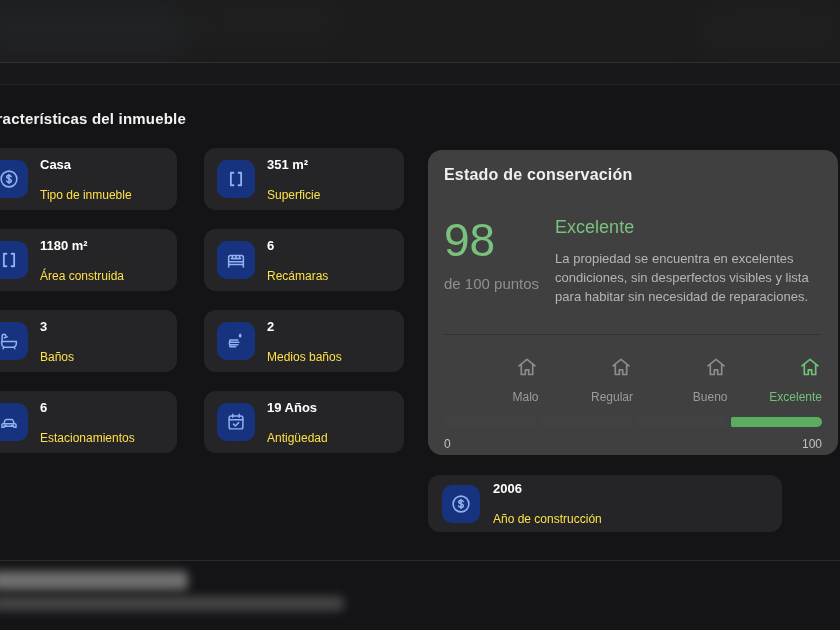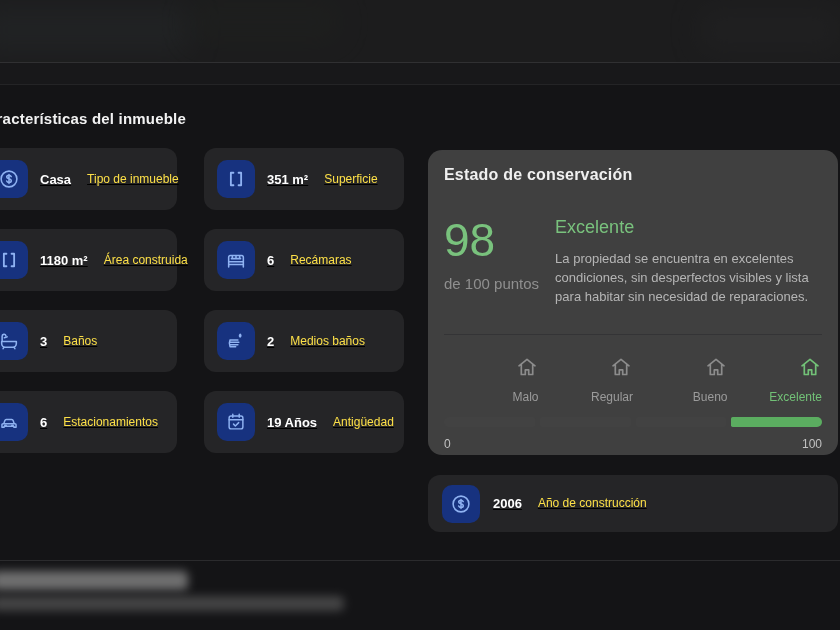--- a/index.html
+++ b/index.html
@@ -25,21 +25,21 @@
     font-size:15px; font-weight:700; color:#f2f2f2; letter-spacing:.2px; white-space:nowrap; }
 
   
   .features-grid { position:absolute; left:-23px; top:148px;
     display:grid; grid-template-columns:200px 200px; column-gap:27px; row-gap:19px; }
   .feature-card { width:200px; height:62px; background:#252527; border-radius:12px;
     display:flex; align-items:center; padding:0 12px 0 13px; gap:12px; }
   .icon-tile { flex:0 0 38px; width:38px; height:38px; border-radius:10px;
     background:#17327f; color:#8fb2f2; display:flex; align-items:center; justify-content:center; }
   .icon-tile svg { width:22px; height:22px; }
-  .feature-text { display:flex; flex-direction:row; gap:16px; min-width:0;text-decoration:underline; }
+  .feature-text { display:flex; flex-direction:column; gap:16px; min-width:0; }
   .feature-value { font-size:13px; font-weight:700; color:#ffffff; white-space:nowrap; }
   .feature-label { font-size:12px; color:#fde047; white-space:nowrap; }
 
   
   .conservation { position:absolute; left:428px; top:150px; width:410px; height:305px;
     background:#404040; border-radius:14px; padding:16px 16px 0 16px; }
   .conservation-title { font-size:16px; font-weight:700; color:#f0f0f0; letter-spacing:.2px; }
   .score-row { display:flex; gap:16px; margin-top:32px; }
   .score-col { flex:0 0 66px; text-align:left; }
   .score-number { font-size:46px; line-height:1.05; font-weight:400; color:#79c27d; }
@@ -58,21 +58,21 @@
 
   .bar-row { display:flex; gap:5px; margin-top:13px; height:10px; }
   .bar-seg { flex:1; background:#424242; border-radius:2px; }
   .bar-seg:first-child { border-top-left-radius:6px; border-bottom-left-radius:6px; }
   .bar-seg:last-child { border-top-right-radius:6px; border-bottom-right-radius:6px; }
   .bar-seg.active { background:#5bad60; }
   .range-row { display:flex; justify-content:space-between; margin-top:10px;
     font-size:12px; color:#c2c2c2; }
 
   
-  .year-card { position:absolute; left:428px; top:475px; width:410px; height:57px;
+  .year-card { position:absolute; left:428px; top:475px; width:354px; height:57px;
     background:#252527; border-radius:12px; display:flex; align-items:center;
     padding:0 14px; gap:13px; }
 
   
   .footer-divider { position:absolute; left:0; top:560px; width:840px; border-top:1px solid #2b2b2d; }
   .footer-blur-1 { position:absolute; left:-8px; top:571px; width:196px; height:19px;
     background:#8e8e8e; border-radius:5px; filter:blur(5px); opacity:.75; }
   .footer-blur-2 { position:absolute; left:-8px; top:596px; width:352px; height:15px;
     background:#5f5f5f; border-radius:5px; filter:blur(5px); opacity:.65; }
 </style>

